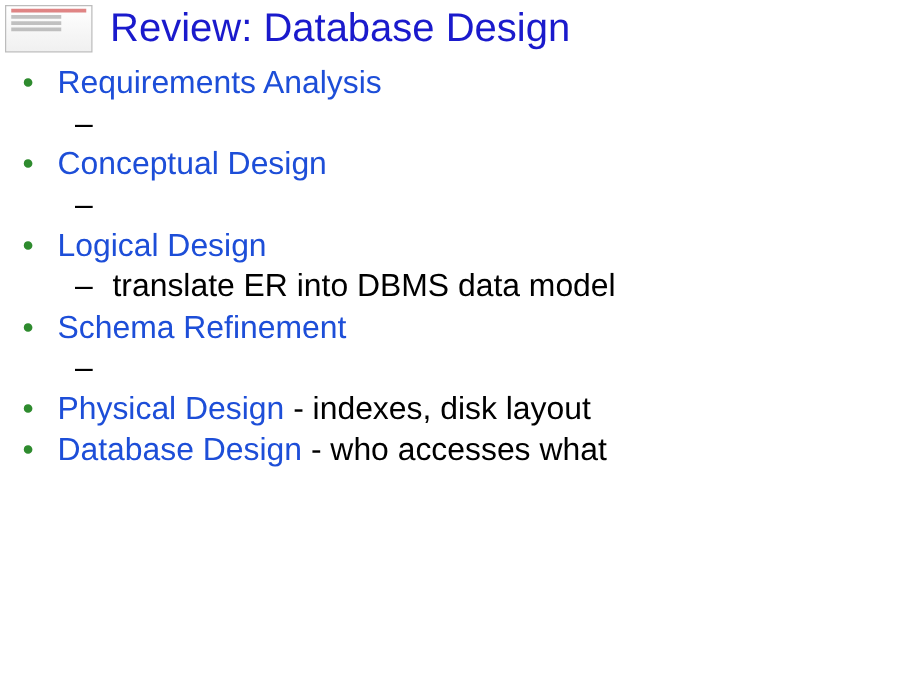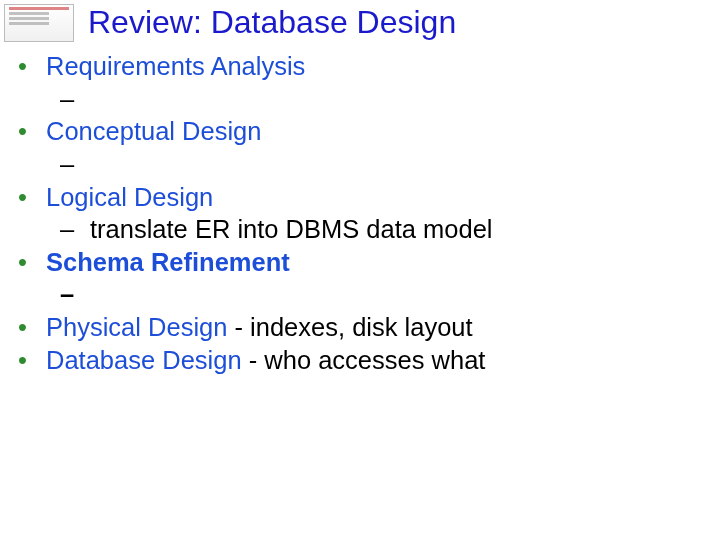--- a/index.html
+++ b/index.html
@@ -64,21 +64,21 @@
   .b1 .txt .green { color: #1d4ed8; }
   .b2 {
     display: flex;
     align-items: flex-start;
     padding-left: 42px;
   }
   .b2 .dash {
     width: 30px;
     flex: 0 0 30px;
   }
-  .bold { font-weight: 700; }
+  .bold { font-weight: 400; }
 </style>
 </head>
 <body>
 
 <div class="slide">
 
   <div class="thumb">
     <div class="tline"></div>
     <div class="tline small"></div>
     <div class="tline small"></div>

